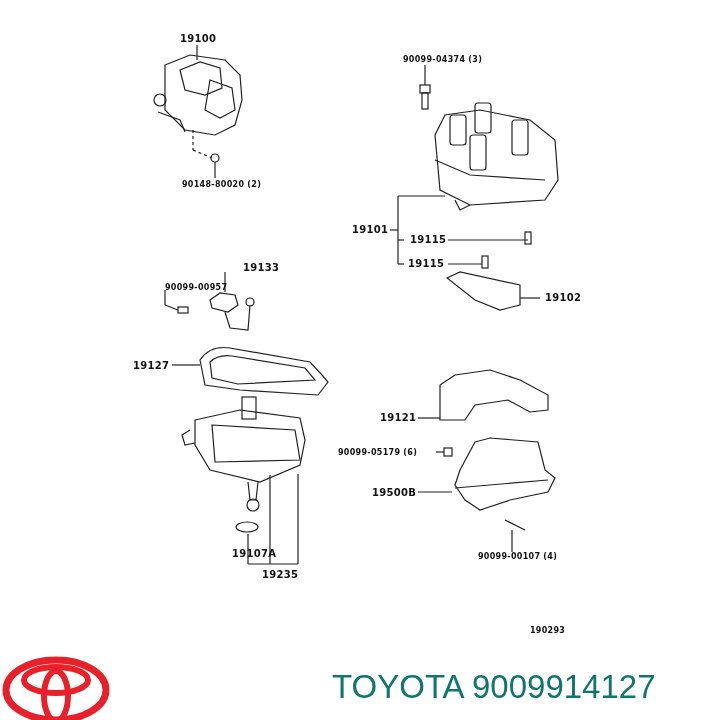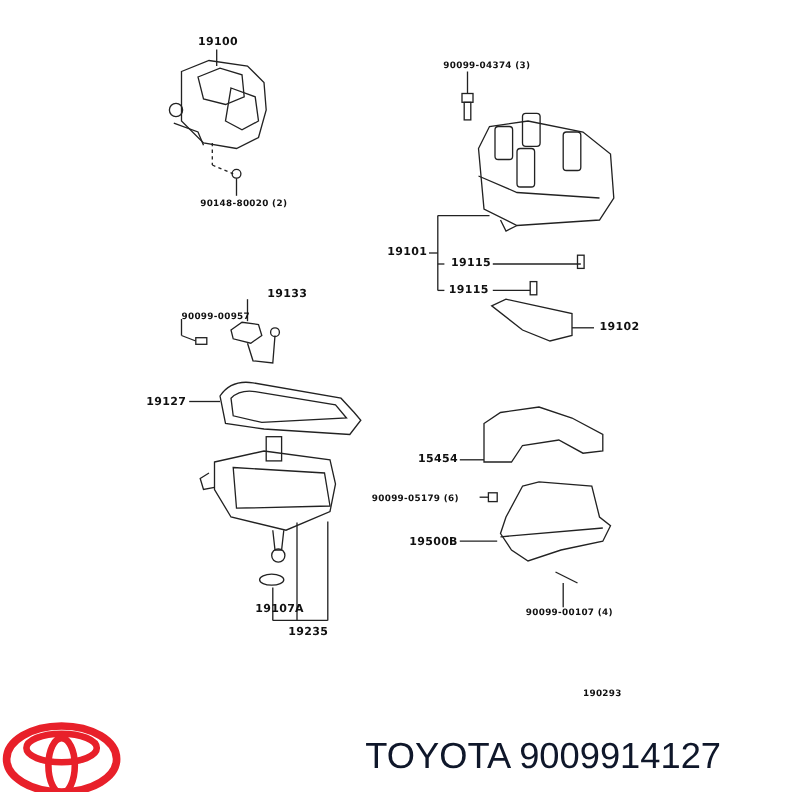--- a/index.html
+++ b/index.html
@@ -1,20 +1,20 @@
 <!DOCTYPE html>
 <html><head>
 <meta charset="utf-8">
 <style>
   html, body { margin:0; padding:0; background:#fff; }
   body { width:720px; height:720px; position:relative; overflow:hidden; font-family:"Liberation Sans", sans-serif; }
   .lbl { position:absolute; font-family:"DejaVu Sans", sans-serif; font-size:10px; color:#111; white-space:nowrap; letter-spacing:0.3px; font-weight:bold; }
   .lbl.sm { font-size:8px; }
   svg.diag { position:absolute; left:0; top:0; }
-  .footer-title { position:absolute; left:332px; top:668px; font-size:33px; color:#0f172a; white-space:nowrap; font-family:"Liberation Sans", sans-serif; }
+  .footer-title { position:absolute; left:332px; top:668px; font-size:33px; color:#0f766e; white-space:nowrap; font-family:"Liberation Sans", sans-serif; }
   .logo { position:absolute; left:0; top:652px; }
 </style>
 </head>
 <body>
 
 <svg class="diag" width="720" height="720" fill="none" stroke="#222" stroke-width="1.2">
 
   <g>
     <path d="M165 65 L190 55 L225 60 L240 75 L242 100 L235 125 L215 135 L185 130 L165 110 Z"></path>
     <path d="M180 70 L200 62 L220 68 L222 88 L205 95 L185 90 Z"></path>
@@ -108,21 +108,21 @@
 <span class="lbl" style="left:180px;top:33px;">19100</span>
 <span class="lbl sm" style="left:182px;top:180px;">90148-80020 (2)</span>
 <span class="lbl sm" style="left:390px;top:55px;padding-left:13px;">90099-04374 (3)</span>
 <span class="lbl" style="left:352px;top:224px;">19101</span>
 <span class="lbl" style="left:410px;top:234px;">19115</span>
 <span class="lbl" style="left:408px;top:258px;">19115</span>
 <span class="lbl" style="left:545px;top:292px;text-align:center;">19102</span>
 <span class="lbl" style="left:207px;top:262px;margin-left:36px;">19133</span>
 <span class="lbl sm" style="left:131px;top:283px;padding-left:34px;">90099-00957</span>
 <span class="lbl" style="left:133px;top:360px;">19127</span>
-<span class="lbl" style="left:380px;top:412px;">15454</span>
+<span class="lbl" style="left:380px;top:412px;">19121</span>
 <span class="lbl sm" style="left:338px;top:448px;">90099-05179 (6)</span>
 <span class="lbl" style="left:372px;top:487px;">19500B</span>
 <span class="lbl sm" style="left:478px;top:552px;">90099-00107 (4)</span>
 <span class="lbl" style="left:232px;top:548px;">19107A</span>
 <span class="lbl" style="left:262px;top:569px;">19235</span>
 <span class="lbl sm" style="left:530px;top:626px;">190293</span>
 
 <svg class="logo" width="115" height="68" viewBox="0 0 115 68" fill="none" stroke="#e8202a">
   <ellipse cx="56" cy="38" rx="50" ry="30" stroke-width="7"></ellipse>
   <ellipse cx="56" cy="28" rx="32" ry="13" stroke-width="6"></ellipse>

